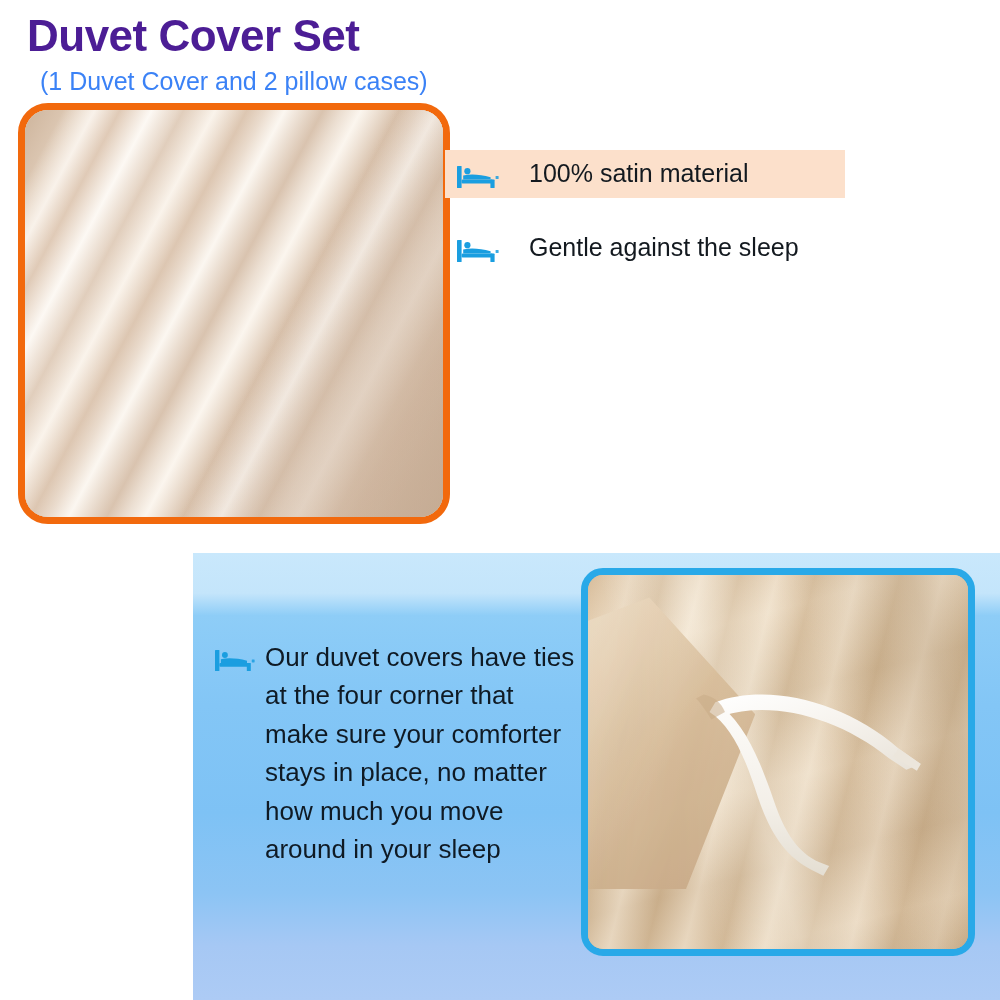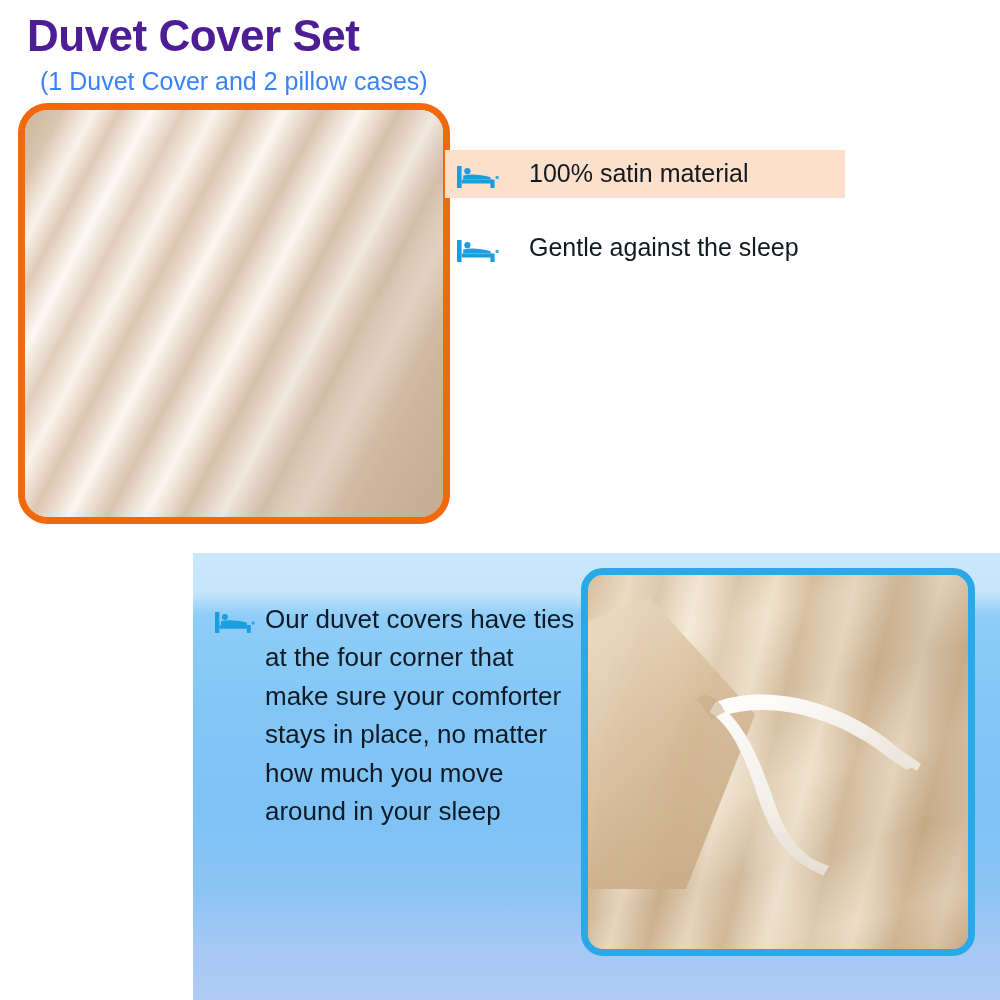--- a/index.html
+++ b/index.html
@@ -156,21 +156,21 @@
         #83c6f6 34%,
         #7ec2f5 58%,
         #8cc4f4 76%,
         #a6c8f4 88%,
         #adcbf5 100%);
   }
 
   .blue-text-block {
     position: absolute;
     left: 215px;
-    top: 600px;
+    top: 638px;
     width: 368px;
     display: flex;
     align-items: flex-start;
     justify-content: space-between;
   }
   .blue-text-block .bed-icon {
     flex: 0 0 auto;
     width: 40px;
     height: 25px;
     margin: 10px 10px 0 0;

